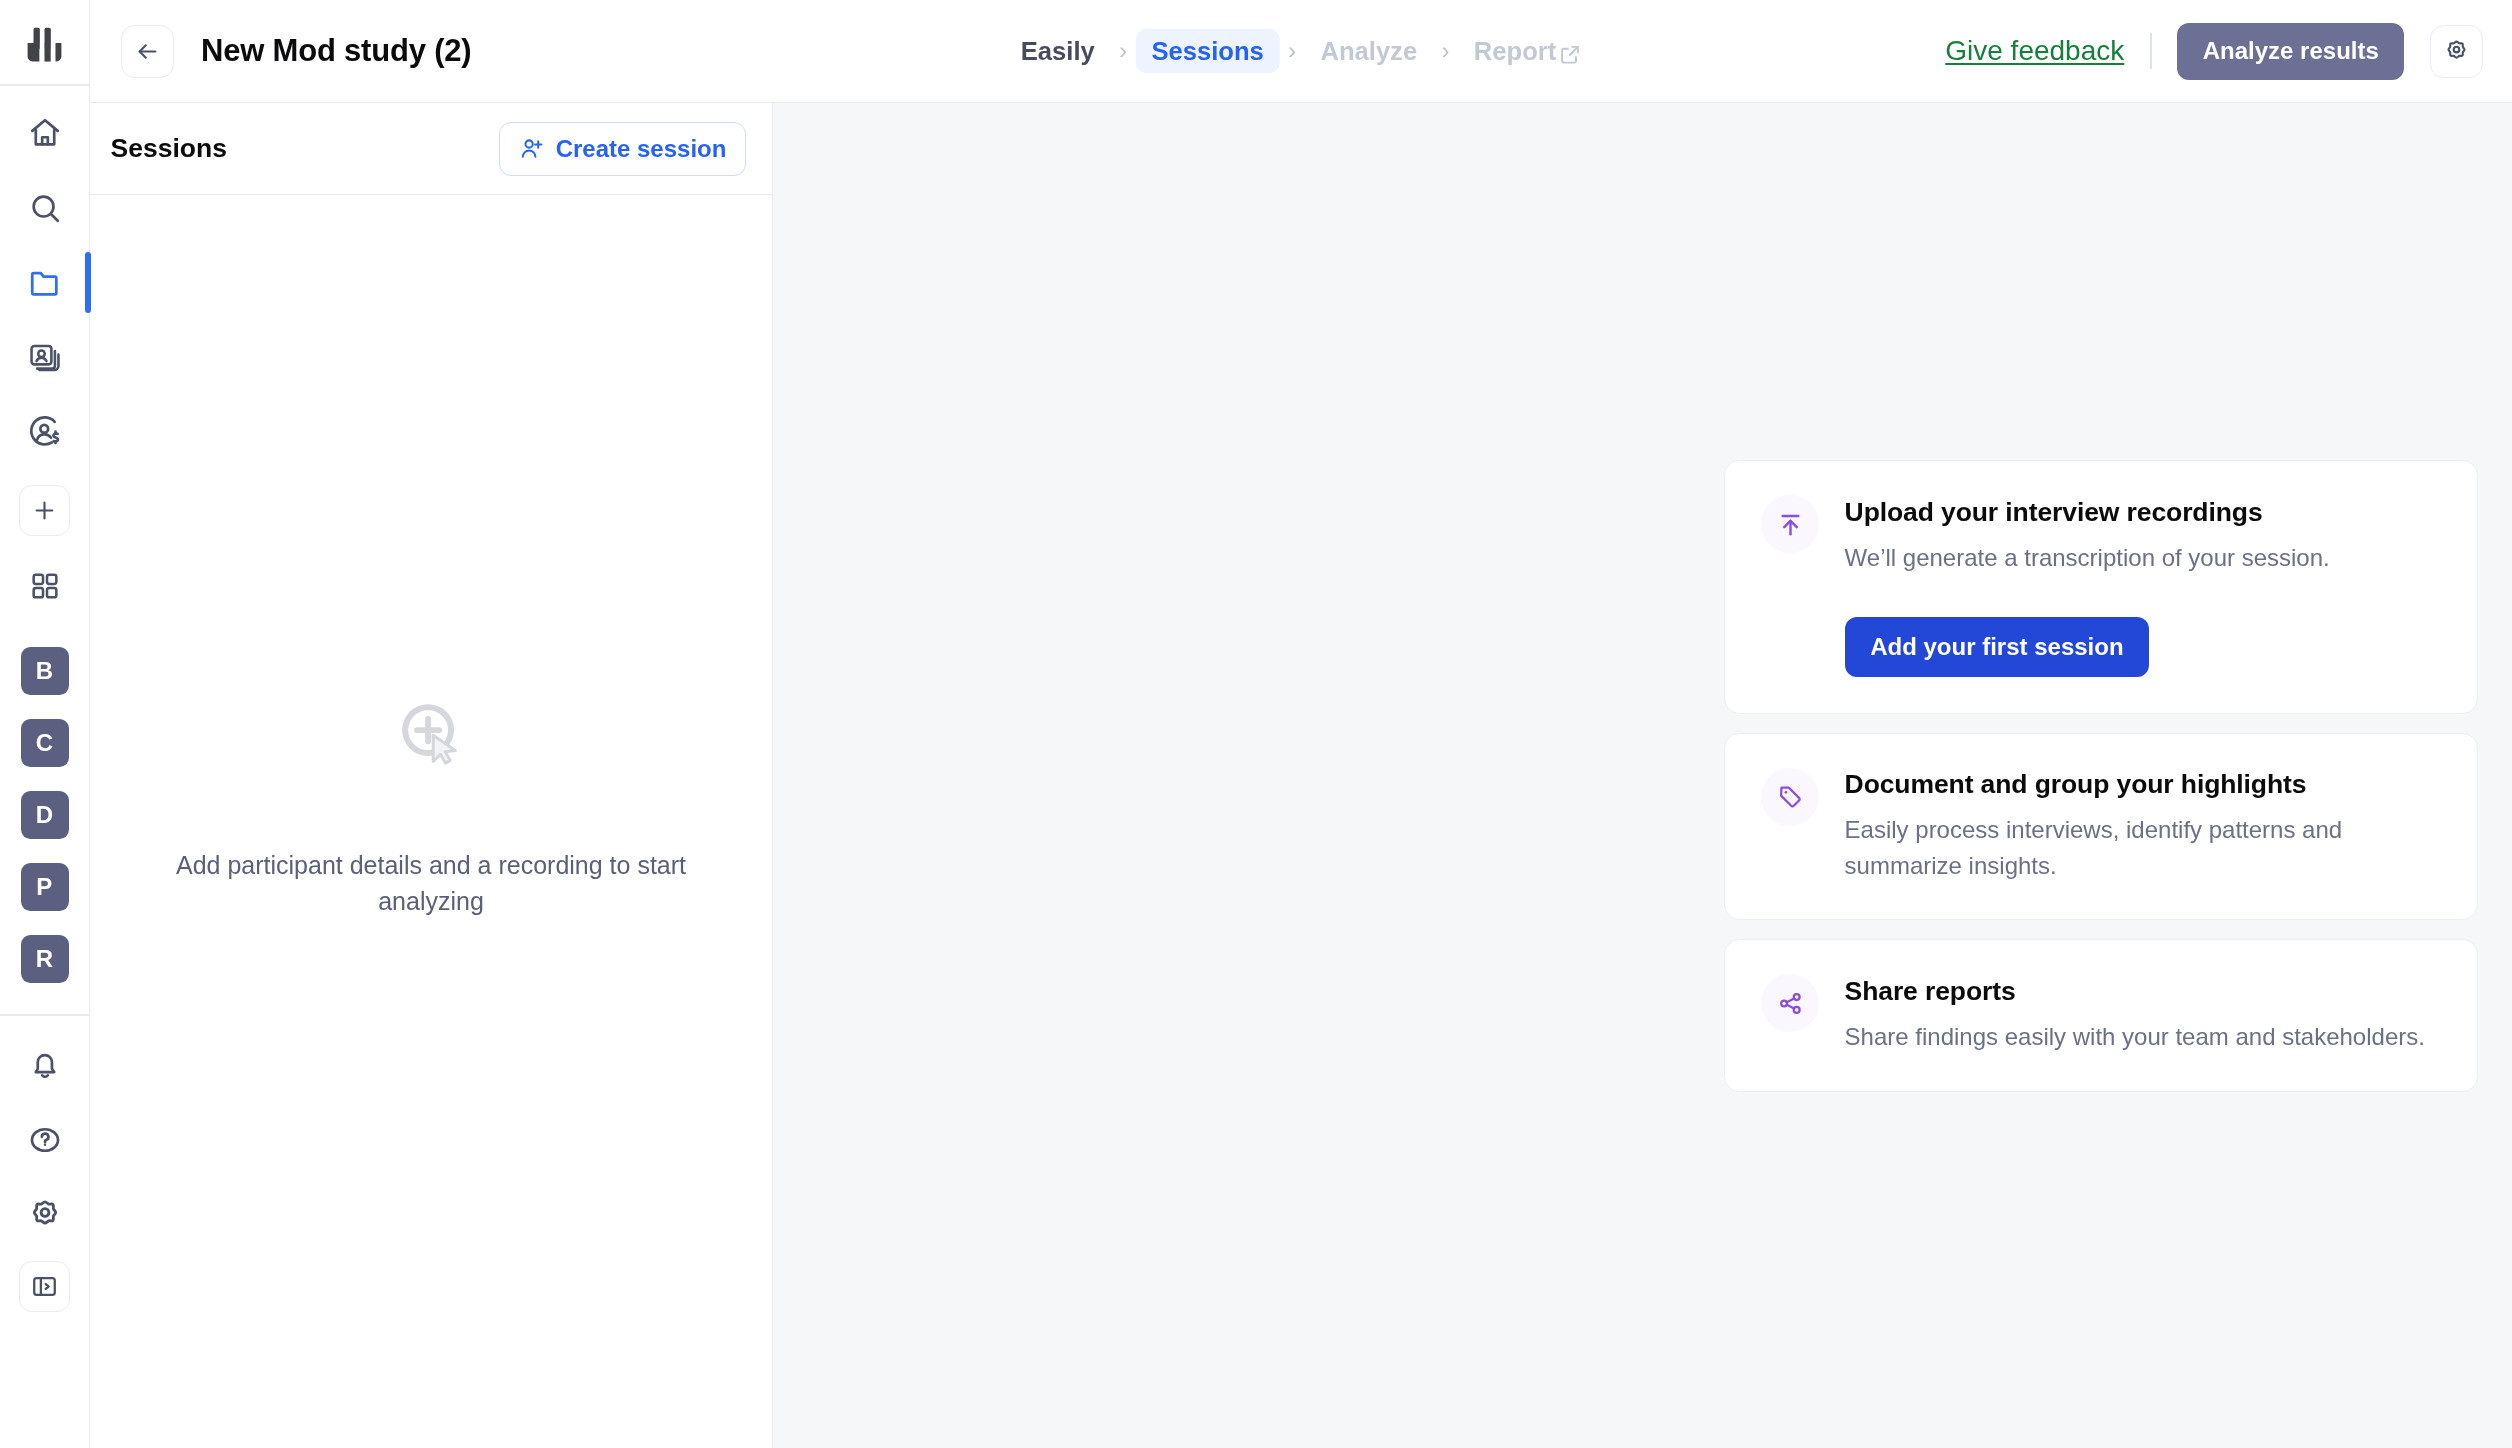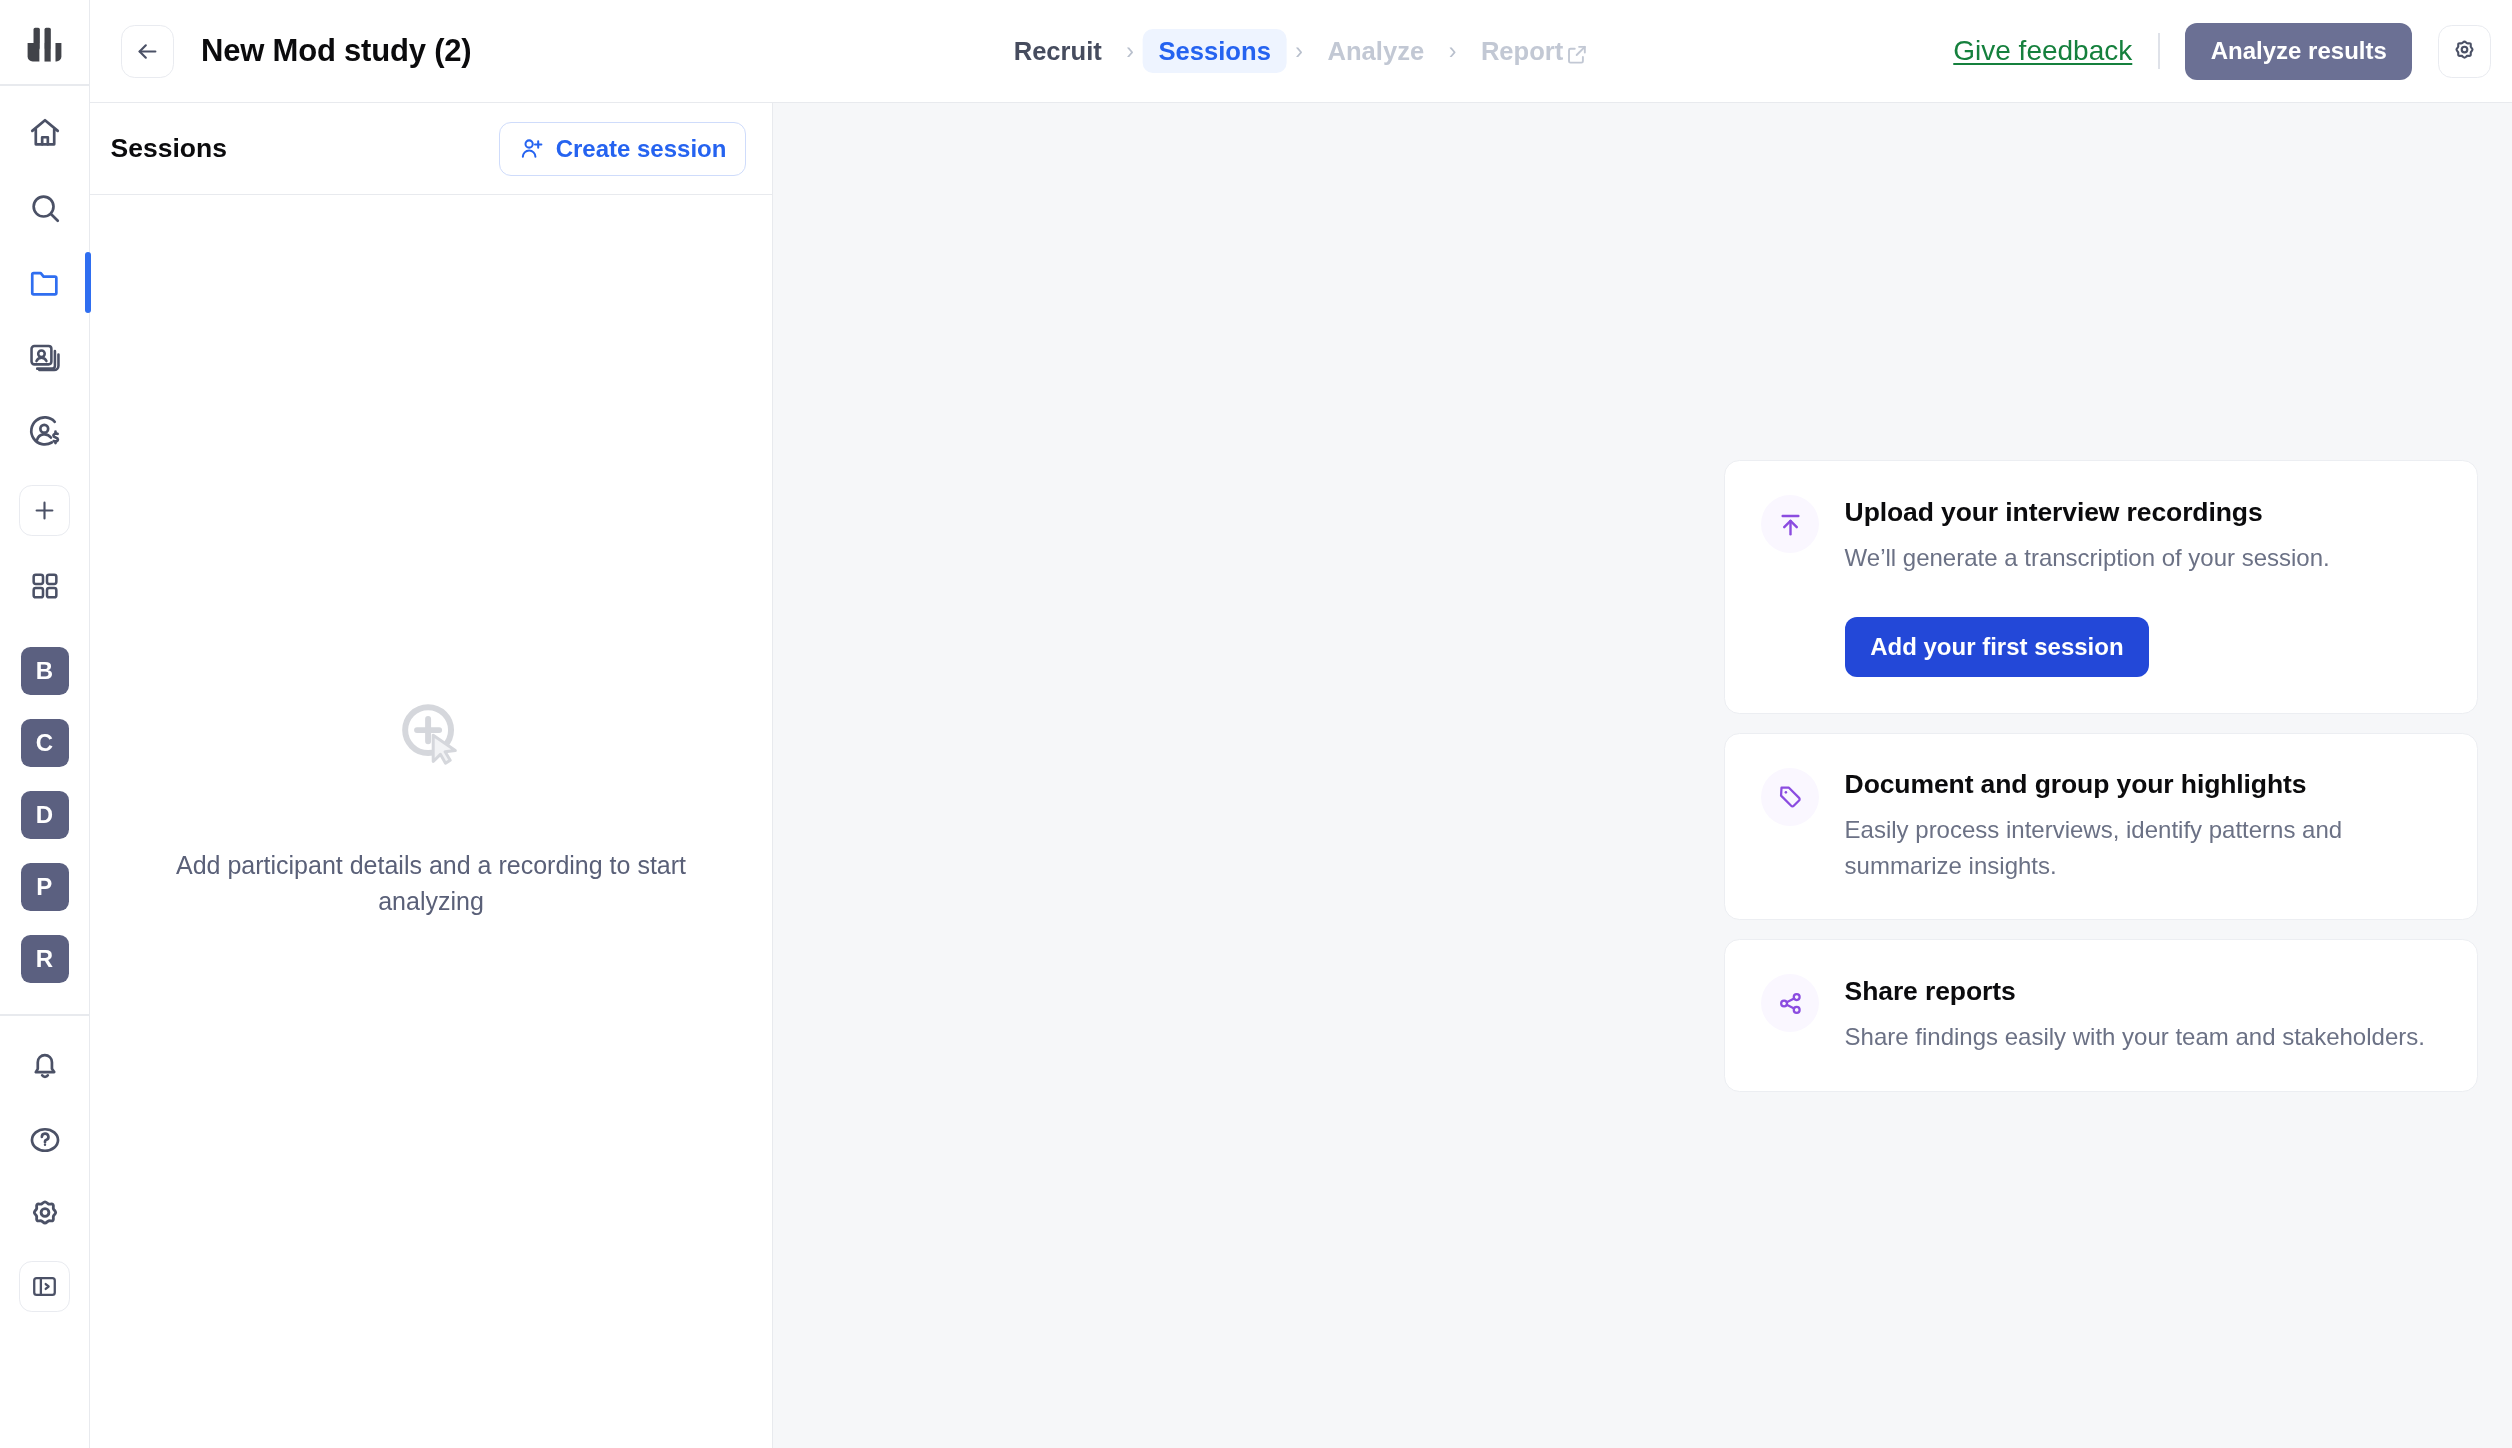--- a/index.html
+++ b/index.html
@@ -43,21 +43,21 @@
   }
 
   
   .right { flex: 1 1 auto; display: flex; flex-direction: column; height: 1449px; min-width: 0; }
 
   
   .topbar {
     height: 103px; flex: 0 0 103px;
     border-bottom: 1.7px solid #e8eaee;
     display: flex; align-items: center; background: #fff;
-    padding: 0 21px 0 31px; position: relative;
+    padding: 0 29px 0 31px; position: relative;
   }
   .back-btn {
     width: 53px; height: 53px; border: 1.7px solid #e9ebf0; border-radius: 13.7px;
     display: flex; align-items: center; justify-content: center;
     cursor: pointer; background: #fff; flex: 0 0 53px;
   }
   .study-title {
     margin-left: 27px; font-size: 31px; font-weight: 700; color: #0b0b0d;
     white-space: nowrap; letter-spacing: -0.2px;
   }
@@ -276,21 +276,21 @@
     <header class="topbar">
       <div class="back-btn">
         <svg width="27" height="27" viewBox="0 0 24 24" fill="none" stroke="#4b5166" stroke-width="1.9" stroke-linecap="round" stroke-linejoin="round">
           <path d="M19 12H5"></path>
             <path d="M10.5 6.5 5 12l5.5 5.5"></path>
         </svg>
       </div>
       <h1 class="study-title">New Mod study (2)</h1>
 
       <nav class="crumbs">
-        <span class="crumb">Recruit</span>
+        <span class="crumb">Easily</span>
         <span class="crumb-sep">›</span>
         <span class="crumb active">Sessions</span>
         <span class="crumb-sep">›</span>
         <span class="crumb muted">Analyze</span>
         <span class="crumb-sep">›</span>
         <span class="crumb muted withicon">
           <span>Report</span>
           <span style="display:inline-flex;">
             <svg width="23" height="23" viewBox="0 0 24 24" fill="none" stroke="#c2c8d4" stroke-width="2" stroke-linecap="round" stroke-linejoin="round">
               <path d="M14 4h6v6"></path>

